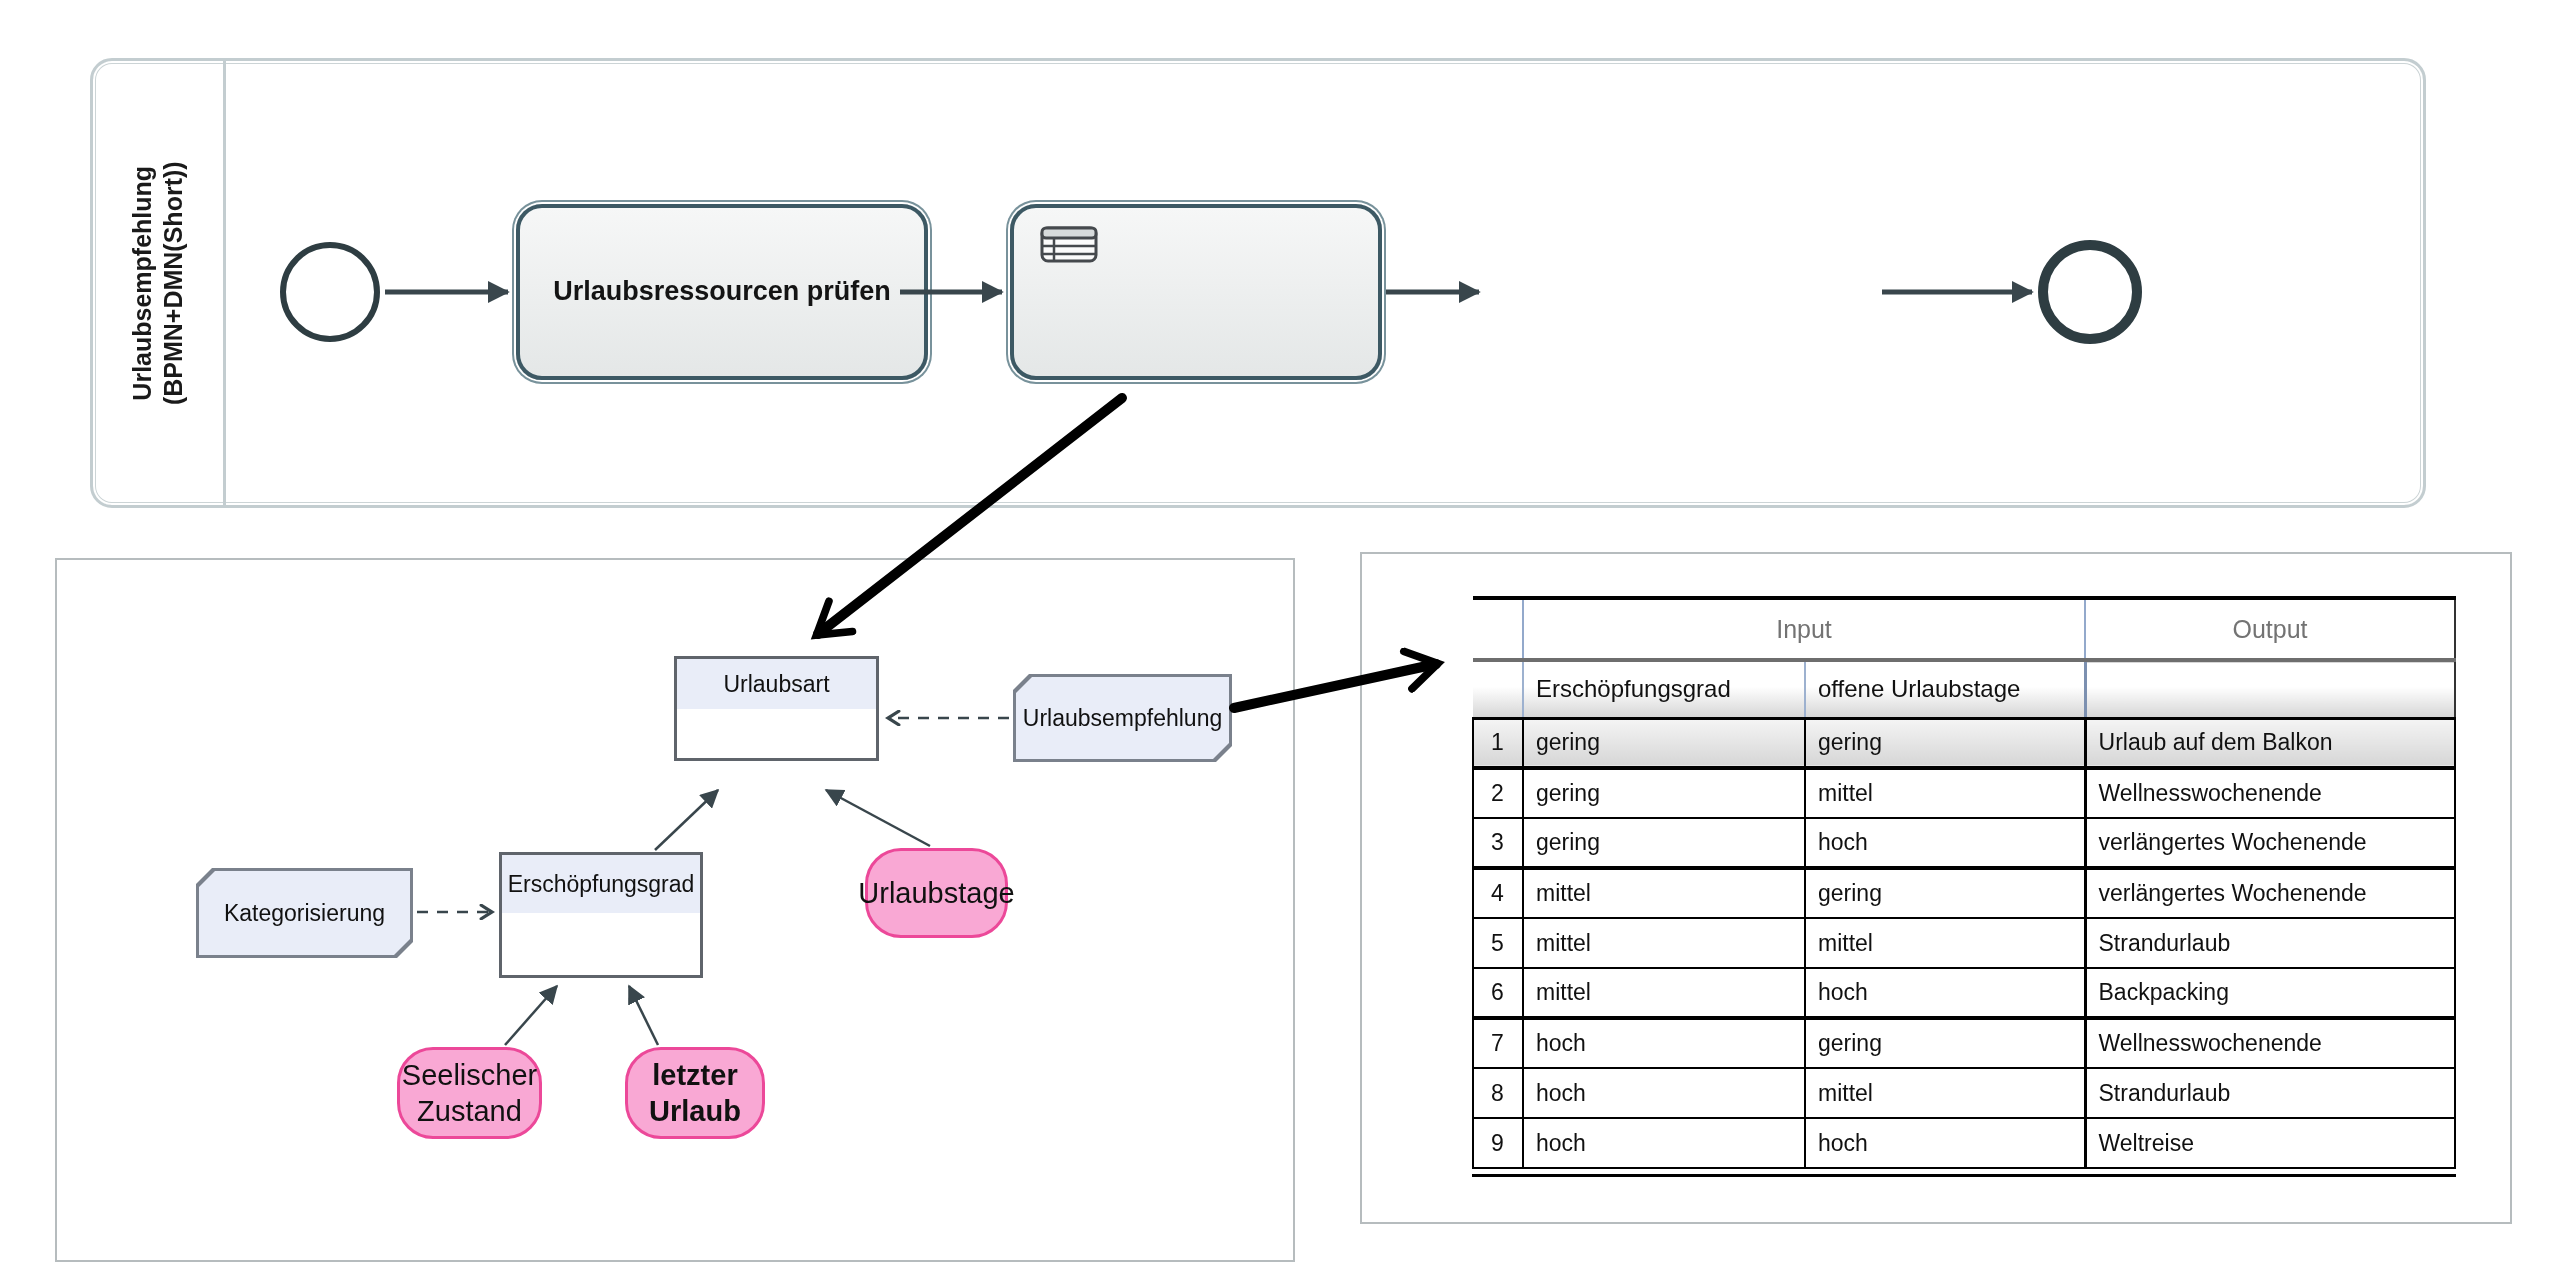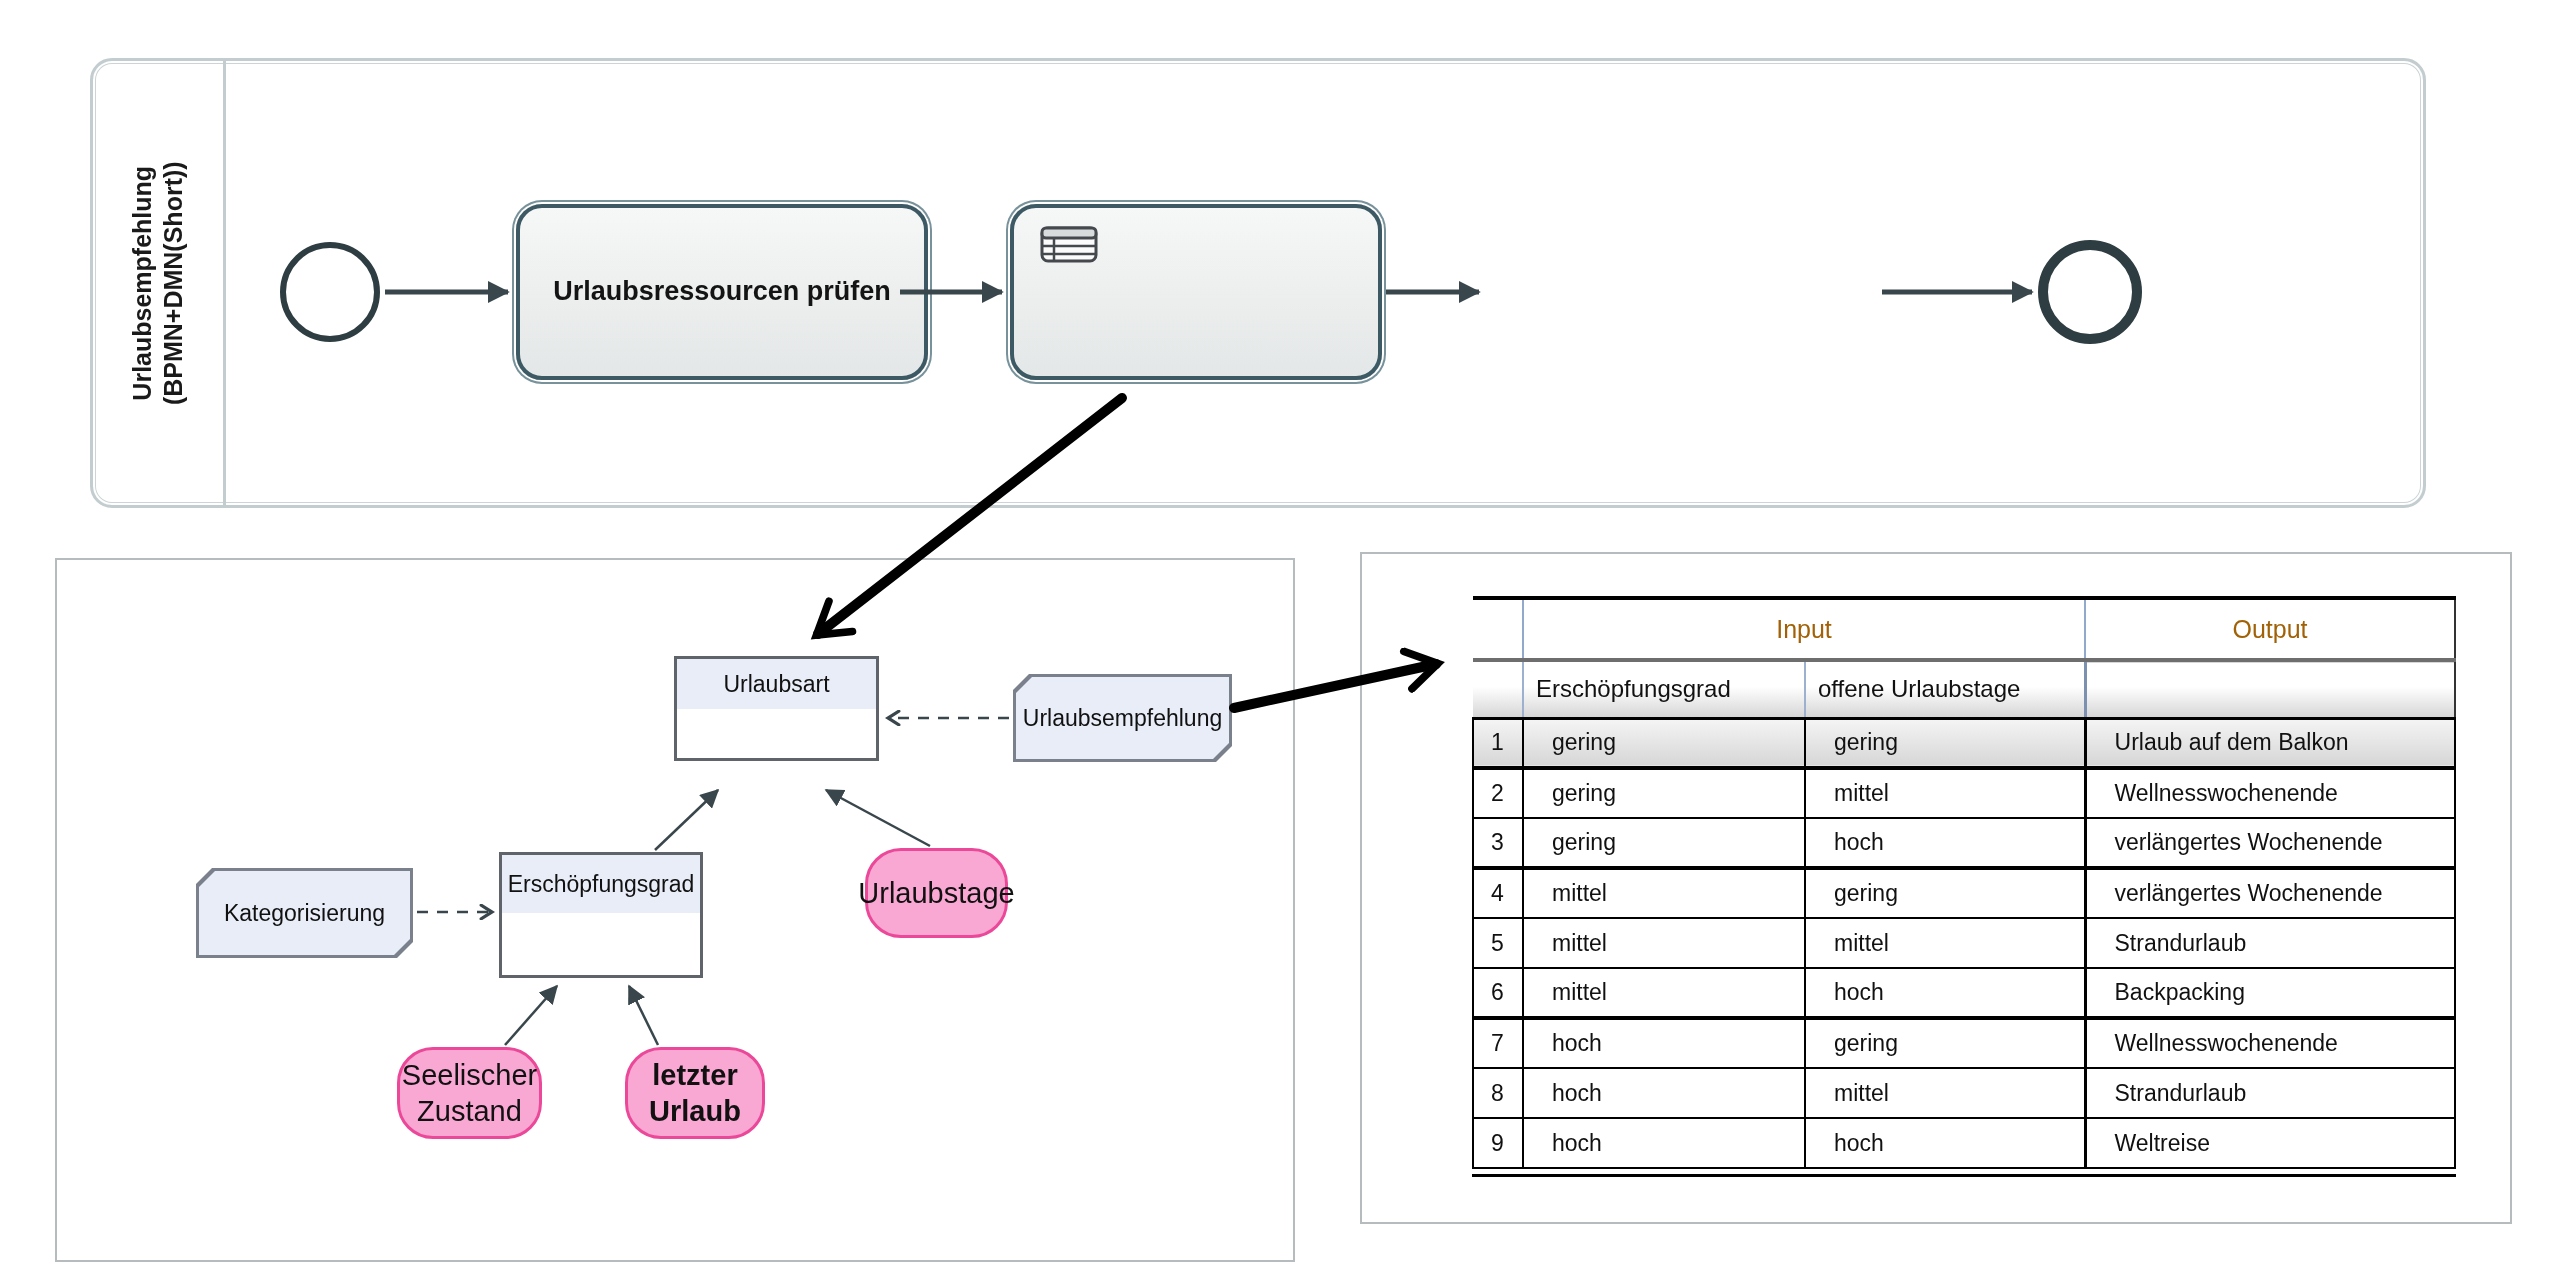--- a/index.html
+++ b/index.html
@@ -44,28 +44,28 @@
         font-size:29px;line-height:1.25;color:#111;box-sizing:border-box;padding:0 10px;}
 
   
   svg.wires{position:absolute;left:0;top:0;width:2560px;height:1280px;pointer-events:none;}
 
   
   .tablewrap{position:absolute;left:110px;top:42px;border-bottom:3px solid #000;padding-bottom:5px;display:inline-block;}
   table.dtable{border-collapse:collapse;table-layout:fixed;width:982px;font-family:inherit;}
   .dtable td{box-sizing:border-box;overflow:hidden;white-space:nowrap;}
   tr.grp td{border-top:4px solid #000;border-bottom:4px solid #6e6e6e;height:62px;
-        text-align:center;font-size:25px;color:#a16207;background:#fff;}
+        text-align:center;font-size:25px;color:#737373;background:#fff;}
   td.h-input{background:linear-gradient(#d3deef,#bccfe6);border-left:2px solid #93a9cb;}
   td.h-output{background:linear-gradient(#eecacc,#e2b2b1);border-left:2px solid #93a9cb;border-right:2px solid #333;}
   tr.cols td{background:linear-gradient(#ffffff 45%,#d6d6d6);border-bottom:3px solid #000;height:58px;
         font-size:24px;text-align:left;padding-left:12px;border-left:2px solid #9db1cf;}
   tr.cols td.corner2{border-left:none;}
   tr.cols td.outcol{border-left:3px solid #7c90b0;border-right:2px solid #333;}
-  tbody td{height:50px;border:2px solid #000;font-size:23px;padding-left:28px;background:#fff;}
+  tbody td{height:50px;border:2px solid #000;font-size:23px;padding-left:12px;background:#fff;}
   tbody td.rnum{text-align:center;padding-left:0;}
   tbody td:nth-child(4){border-left-width:3px;}
   tbody tr.highlight td{background:linear-gradient(#f4f4f4,#d6d6d6);}
   tbody tr.thick td{border-bottom-width:4px;}
 </style>
 </head>
 <body>
 
 <div class="stage">
 

